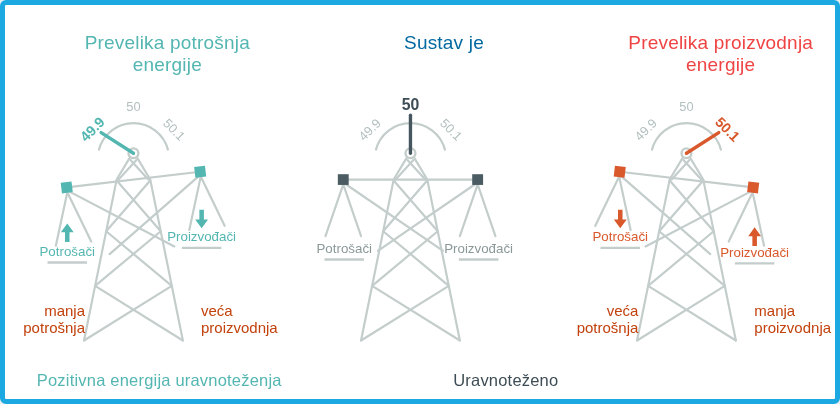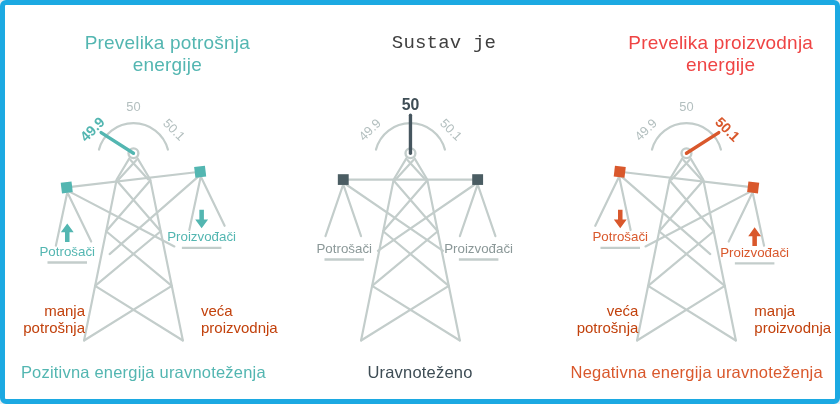--- a/index.html
+++ b/index.html
@@ -10,21 +10,21 @@
     display:flex;overflow:hidden;
     font-family:"Liberation Sans", sans-serif;
   }
   .panel{flex:1;position:relative;height:100%;}
   .heading{
     position:absolute;top:27px;left:0;width:100%;
     text-align:center;font-size:19px;line-height:22px;
     font-weight:500;letter-spacing:.2px;padding-left:48px;
   }
   .panel-teal .heading{color:#53b6b1;}
-  .panel-dark .heading{color:#404040;font-family:Liberation Mono, monospace;}
+  .panel-dark .heading{color:#0369a1;}
   .panel-orange .heading{color:#ef4444;}
   .art{position:absolute;top:0;left:0;width:100%;height:100%;}
 
   
   .st{stroke:#c3cdcb;stroke-width:2.2;fill:none;stroke-linecap:round;}
   .ring{fill:#ffffff;stroke:#c3cdcb;stroke-width:2.4;}
   .needle{fill:none;stroke-width:3.4;stroke-linecap:round;}
   .panel-teal .needle{stroke:#53b6b1;}
   .panel-dark .needle{stroke:#46565f;}
   .panel-orange .needle{stroke:#d9582c;}
@@ -46,21 +46,21 @@
   .panel-teal .arrow{fill:#53b6b1;}
   .panel-orange .arrow{fill:#d9582c;}
 
   .note{
     position:absolute;top:297px;font-size:15px;line-height:17px;
     color:#c2410c;
   }
   .note-left{left:0;width:80px;text-align:right;}
   .note-right{left:196px;width:84px;text-align:left;}
   .caption{
-    position:absolute;top:358px;left:0;width:100%;text-align:center;
+    position:absolute;top:366px;left:0;width:100%;text-align:right;
     font-size:16.5px;font-weight:500;letter-spacing:.2px;
   }
   .panel-teal .caption{color:#53b6b1;}
   .panel-dark .caption{color:#3e4d55;}
   .panel-orange .caption{color:#d9582c;}
 </style>
 </head>
 <body>
 
 <div class="frame">
@@ -190,16 +190,15 @@
     </svg>
 
     <div class="note note-left">
       <div>veća</div>
       <div>potrošnja</div>
     </div>
     <div class="note note-right">
       <div>manja</div>
       <div>proizvodnja</div>
     </div>
-    <div class="caption">Negativna energija uravnoteženja</div>
   </div>
 
 </div>
 
 </body></html>

